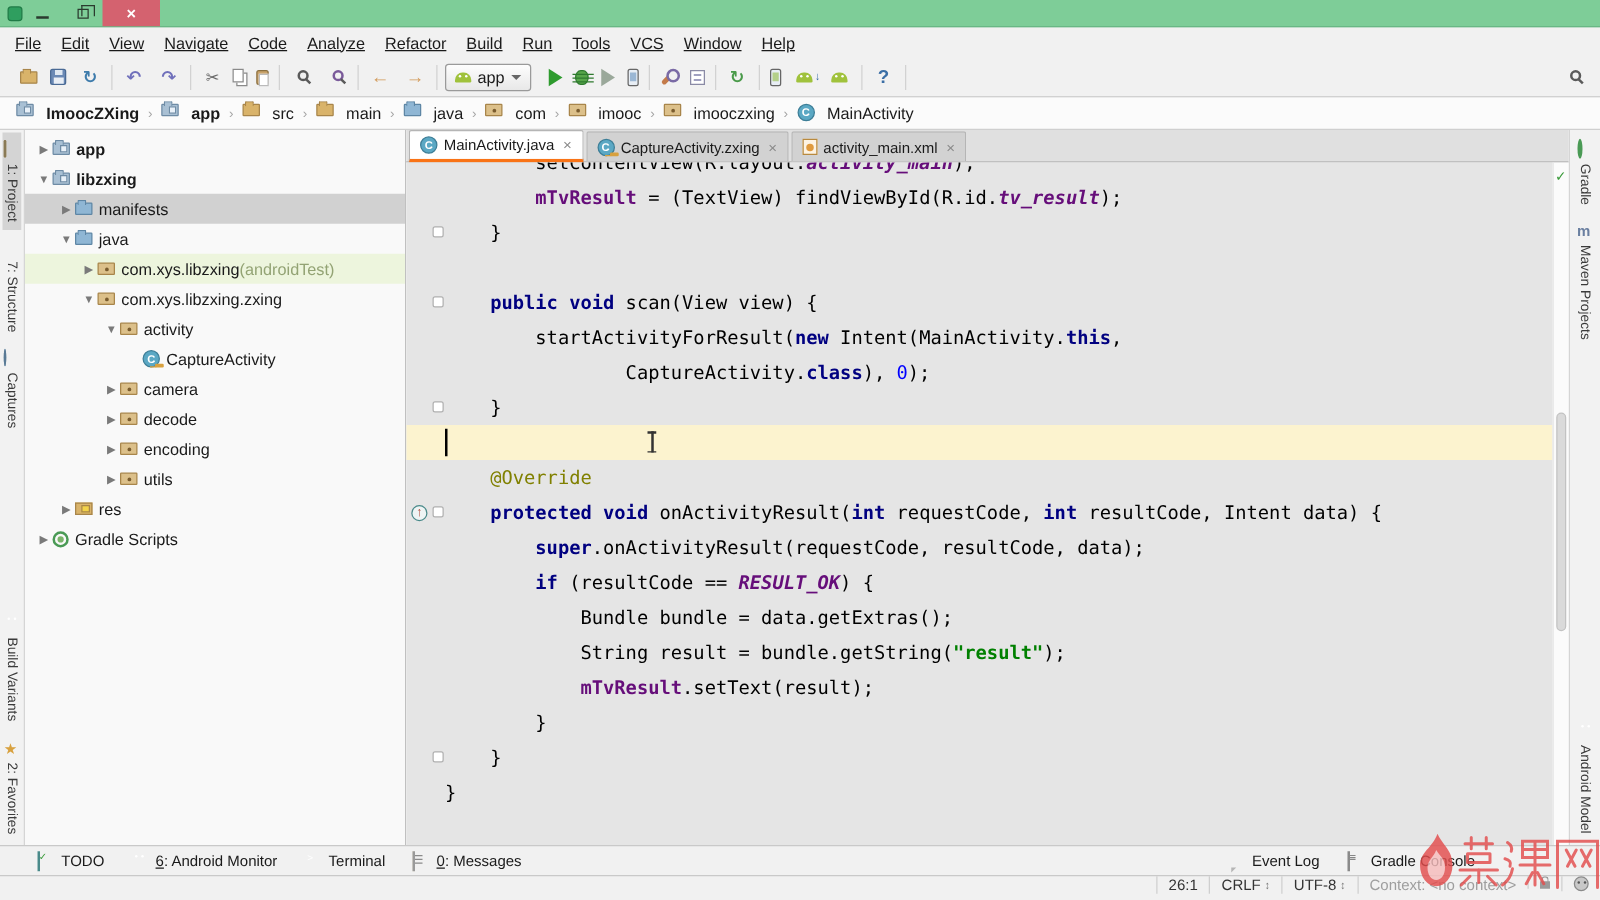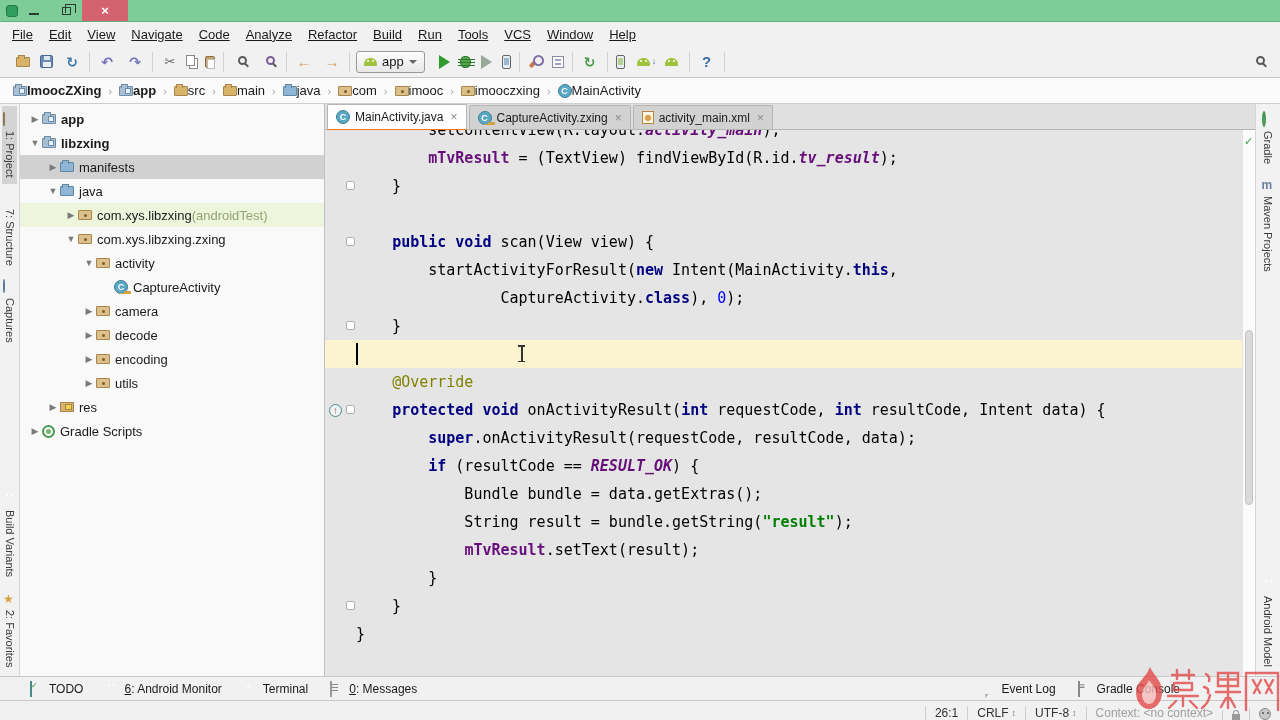--- a/index.html
+++ b/index.html
@@ -60,21 +60,21 @@
   .i-project-structure::before{content:"";position:absolute;inset:2px;background:repeating-linear-gradient(#a0a0c0 0 2px,transparent 2px 4px)}
   .and-head{width:13px;height:8px;background:#a0c23c;border-radius:6px 6px 1px 1px;position:relative}
   .and-head::before{content:"";position:absolute;top:2px;left:3px;width:2px;height:2px;background:#fff;border-radius:50%;box-shadow:5px 0 0 #fff}
   .i-sdk-manager .and-head::after{content:"↓";position:absolute;right:-6px;top:-2px;font-size:9px;color:#3b6ea5;font-weight:bold}
   .runconfig{display:flex;align-items:center;gap:5px;background:linear-gradient(#fdfdfd,#e8e8e8);border:1px solid #9a9a9a;border-radius:3px;height:22px;padding:0 7px;margin:0 6px}
   .runconfig .arr{width:0;height:0;border-top:4px solid #666;border-left:4px solid transparent;border-right:4px solid transparent}
   .tb-right{margin-left:auto;display:flex;align-items:center;padding-right:4px}
 
   
   .crumbs{position:absolute;top:78px;left:0;right:0;height:26px;background:#fbfbfb;border-bottom:1px solid #cfcfcf;display:flex;align-items:center;padding-left:10px}
-  .crumb{display:flex;align-items:center;gap:0;padding:0 3px}
+  .crumb{display:flex;align-items:flex-start;gap:10px;padding:0 3px}
   .crumb.bold{font-weight:bold}
   .crumb-sep{color:#a5a5a5;padding:0 4px;font-size:11px}
   .ic-folder.blue,.i-open-file.blue{background:#8fb6d4;border-color:#5e86a5}
   .ic-folder.blue::before{background:#8fb6d4;border-color:#5e86a5}
   .ic-folder.module{background:#a9c0d4;border-color:#6e8ba5}
   .ic-folder.module::before{background:#a9c0d4;border-color:#6e8ba5}
   .ic-folder.module::after{content:"";position:absolute;right:1px;bottom:1px;width:4px;height:4px;background:#e8f0f8;border:1px solid #6e8ba5}
   .ic-package{width:14px;height:10px;background:#dcc08a;border:1px solid #a8854a;border-radius:1px;position:relative;flex:none}
   .ic-package::after{content:"";position:absolute;left:5px;top:3px;width:3px;height:3px;background:#7a5c2e;border-radius:50%}
   .ic-res{width:14px;height:10px;background:#d9b36a;border:1px solid #a8854a;position:relative;flex:none}
@@ -122,21 +122,21 @@
   .tree-row.test{background:#edf5dd}
   .tree-row.bold{font-weight:bold}
   .tr-arrow{width:14px;text-align:center;color:#7a7a7a;font-size:9px;flex:none}
   .tr-label{margin-left:5px}
   .tr-suffix{color:#93a374}
 
   
   .editor{flex:1;background:#fff;display:flex;flex-direction:column;min-width:0}
   .tabbar{height:26px;background:#e0e0e0;border-bottom:1px solid #b5b5b5;display:flex;align-items:flex-end;padding-left:2px;gap:2px;flex:none}
   .tab{height:24px;display:flex;align-items:center;gap:5px;padding:0 8px;background:#d2d2d2;border:1px solid #b5b5b5;border-bottom:none;font-size:12px;border-radius:2px 2px 0 0;cursor:default}
-  .tab.active{background:#fff;height:26px;margin-bottom:-1px;border-bottom:1px solid #f97316}
+  .tab.active{background:#fff;height:26px;margin-bottom:-1px;border-bottom:3px solid #f97316}
   .tab-close{color:#8a8a8a;font-size:12px;margin-left:2px;line-height:1}
   .ed-body{flex:1;position:relative;overflow:hidden;background:#e5e5e5}
   .caret-row{position:absolute;left:0;right:13px;height:28px;background:#fcf3cf;z-index:0}
   .caret-bar{position:absolute;left:31px;top:3px;width:2px;height:22px;background:#000}
   .ibeam{position:absolute;left:192px;top:5px;width:9px;height:17px}
   .ibeam::before,.ibeam::after{content:"";position:absolute;left:1px;width:7px;height:1.5px;background:#333}
   .ibeam::before{top:0}.ibeam::after{bottom:0}
   .ibeam span{position:absolute;left:4px;top:0;width:1.5px;height:100%;background:#333;display:block}
   .gutter{position:absolute;left:0;top:0;bottom:0;width:26px;z-index:2}
   .fold-mark{position:absolute;left:21px;width:9px;height:9px;background:#fff;border:1px solid #b0b0b0;border-radius:2px}
@@ -169,21 +169,21 @@
   .bi-balloon{width:12px;height:9px;background:#b5b5b5;border-radius:4px;margin-top:2px}
   .bi-balloon::after{content:"";position:absolute;left:2px;bottom:-3px;border-top:4px solid #b5b5b5;border-right:4px solid transparent;width:0;height:0}
   .bi-console{width:12px;height:11px;background:#e8e8e8;border:1px solid #8a8a8a}
   .bi-console::after{content:"≡";position:absolute;left:2px;top:-1px;font-size:9px;color:#666}
   .bb-item u,.menu-item u{text-decoration:underline}
 
   .statusbar{position:absolute;left:0;right:0;top:700px;height:20px;background:#f1f1f1;border-top:1px solid #c9c9c9;display:flex;align-items:center;font-size:12px;color:#333}
   .sb-msg{display:flex;align-items:center;gap:7px;padding-left:8px}
   .si-window{width:11px;height:10px;border:1px solid #8a8a8a;background:#e5e5e5;position:relative;flex:none}
   .si-window::after{content:"";position:absolute;top:1px;left:1px;right:1px;height:2px;background:#b0b0b0}
-  .sb-right{margin-left:auto;display:flex;align-items:flex-end;height:100%}
+  .sb-right{margin-left:auto;display:flex;align-items:flex-start;height:100%}
   .sb-seg{padding:0 9px;border-left:1px solid #cfcfcf;display:flex;align-items:center;gap:3px;cursor:default}
   .sb-context{color:#9e9e9e}
   .ud{font-size:9px;color:#777}
   .si-lock{width:8px;height:6px;background:#9a9a9a;position:relative;margin-top:4px}
   .si-lock::before{content:"";position:absolute;top:-4px;left:1px;width:4px;height:4px;border:1.5px solid #9a9a9a;border-bottom:none;border-radius:3px 3px 0 0}
   .si-hector{width:12px;height:12px;border-radius:50%;background:#c8c8c8;border:1px solid #8a8a8a;position:relative}
   .si-hector::after{content:"";position:absolute;top:3px;left:2px;width:2px;height:2px;background:#555;border-radius:50%;box-shadow:5px 0 0 #555}
 
   
   .watermark{position:absolute;left:1134px;top:666px;width:150px;height:54px;z-index:50;pointer-events:none;opacity:.82}

